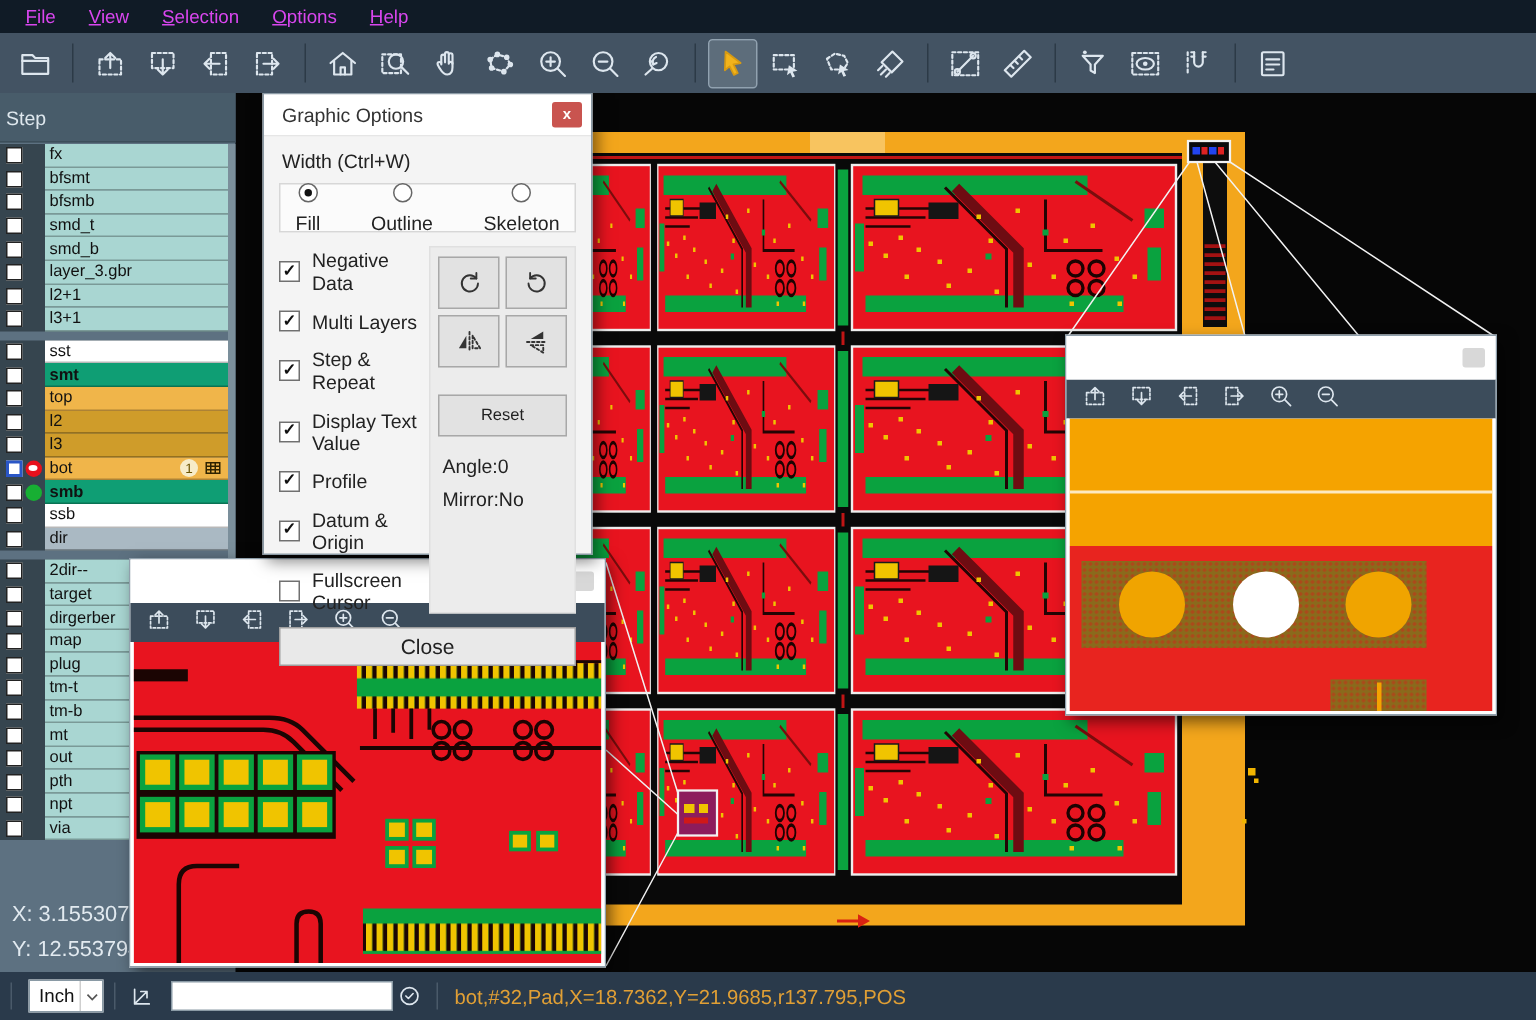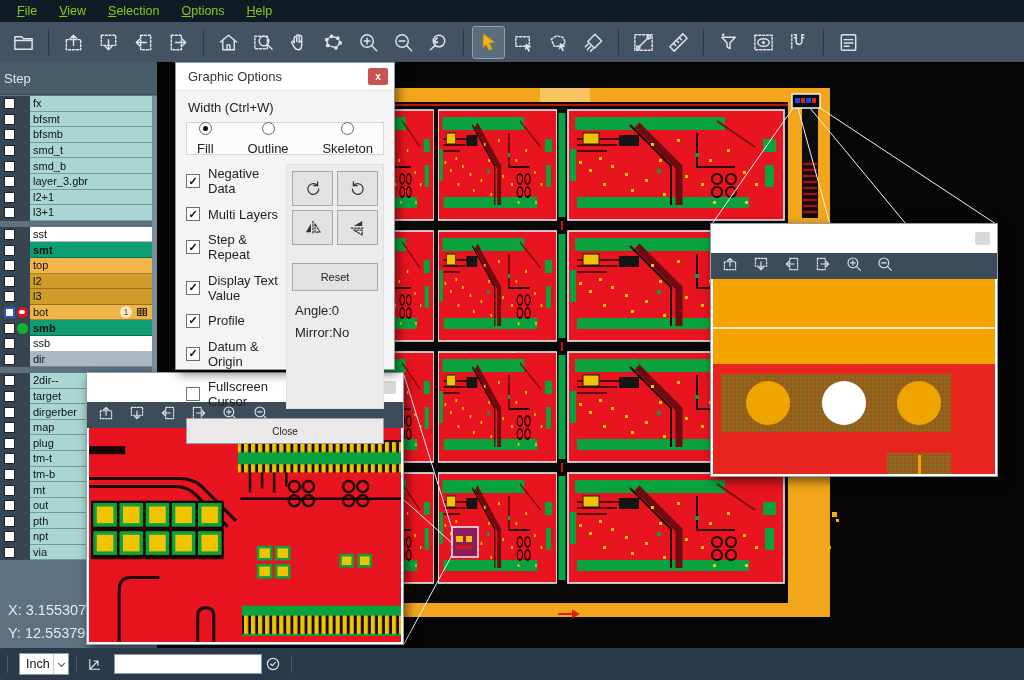--- a/index.html
+++ b/index.html
@@ -2,21 +2,21 @@
 <html><head>
 <meta charset="utf-8">
 <style>
   * { box-sizing: border-box; margin: 0; padding: 0; }
   html,body { width:1024px; height:680px; overflow:hidden; background:#000;
     font-family:"Liberation Sans", sans-serif; position:relative; }
 
   
   .menubar{position:absolute;left:0;top:0;right:0;height:22px;background:#101b26;
     display:flex;align-items:center;padding-left:6px;z-index:10;}
-  .menu-item{color:#84cc16;font-size:12.5px;padding:2px 11px 3px;cursor:default;}
+  .menu-item{color:#d946ef;font-size:12.5px;padding:2px 11px 3px;cursor:default;}
   .menu-item::first-letter{text-decoration:underline;}
 
   
   .toolbar{position:absolute;left:0;top:22px;right:0;height:40px;background:#435363;
     display:flex;align-items:center;padding-left:6px;z-index:10;}
   .tb-sep{width:1px;height:26px;background:#2c3a47;margin:0 7px;flex:none;}
   .tb-btn{width:31px;height:31px;display:flex;align-items:center;justify-content:center;
     margin:0 2px;border-radius:2px;flex:none;}
   .tb-btn.active{background:#5d6d7b;outline:1px solid #91a2b0;}
   .tb-btn svg{width:23px;height:23px;}
@@ -80,21 +80,21 @@
   .optpanel{width:98px;background:#ececec;border:1px solid #e0e0e0;padding:6px 5px 4px;display:flex;
     flex-direction:column;align-items:center;flex:none;}
   .tgrid{display:grid;grid-template-columns:41px 41px;gap:4px;}
   .tbtn{width:41px;height:35px;background:#e2e2e2;border:1px solid #a8a8a8;display:flex;
     align-items:center;justify-content:center;}
   .tbtn svg{width:20px;height:20px;}
   .resetbtn{width:86px;height:28px;background:#e2e2e2;border:1px solid #a8a8a8;margin-top:18px;
     display:flex;align-items:center;justify-content:center;font-size:11px;}
   .angmir{align-self:flex-start;margin-top:9px;font-size:13px;line-height:1.7;padding-left:3px;}
   .closebtn{margin-top:9px;height:26px;background:#e9e9e9;border:1px solid #9f9f9f;display:flex;
-    align-items:center;justify-content:center;font-size:10px;}
+    align-items:center;justify-content:center;font-size:14px;}
 
   
   .popup{position:absolute;background:#fff;border:1px solid #90a0ac;
     box-shadow:3px 4px 10px rgba(0,0,0,.55);}
   .popup-left{left:86px;top:372px;width:318px;height:273px;z-index:4;}
   .popup-right{left:710px;top:223px;width:288px;height:254px;z-index:3;}
   .ptitle{height:29px;background:#fff;position:relative;}
   .pbtn{position:absolute;right:7px;top:8px;width:15px;height:13px;background:#d8d8d8;border-radius:2px;}
   .ptoolbar{height:26px;background:#3c4c5b;display:flex;align-items:center;gap:13px;padding-left:10px;}
   .ptoolbar svg{width:18px;height:18px;}
@@ -879,13 +879,14 @@
       </svg>
   </div>
   <input class="sb-input" value="" style="">
   <div class="sb-iconbtn">
     <svg class="ic" viewBox="0 0 24 24">
         <circle cx="12" cy="12" r="7.5"></circle>
         <path d="M8.8 12l2.2 2.2 4.2-4.4"></path>
       </svg>
   </div>
   <div class="sb-sep"></div>
+  <div class="sb-msg">bot,#32,Pad,X=18.7362,Y=21.9685,r137.795,POS</div>
 </div>
 
 </body></html>

